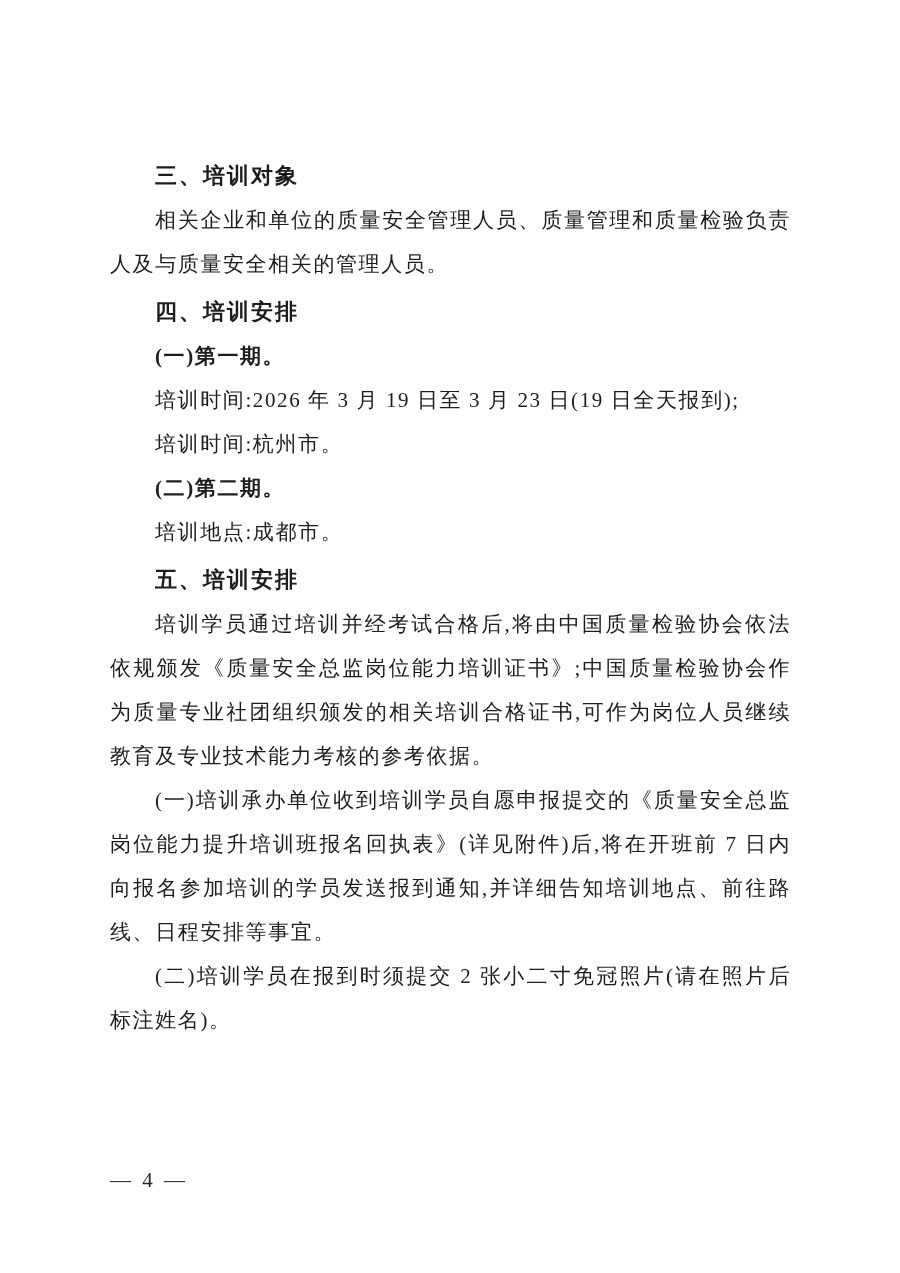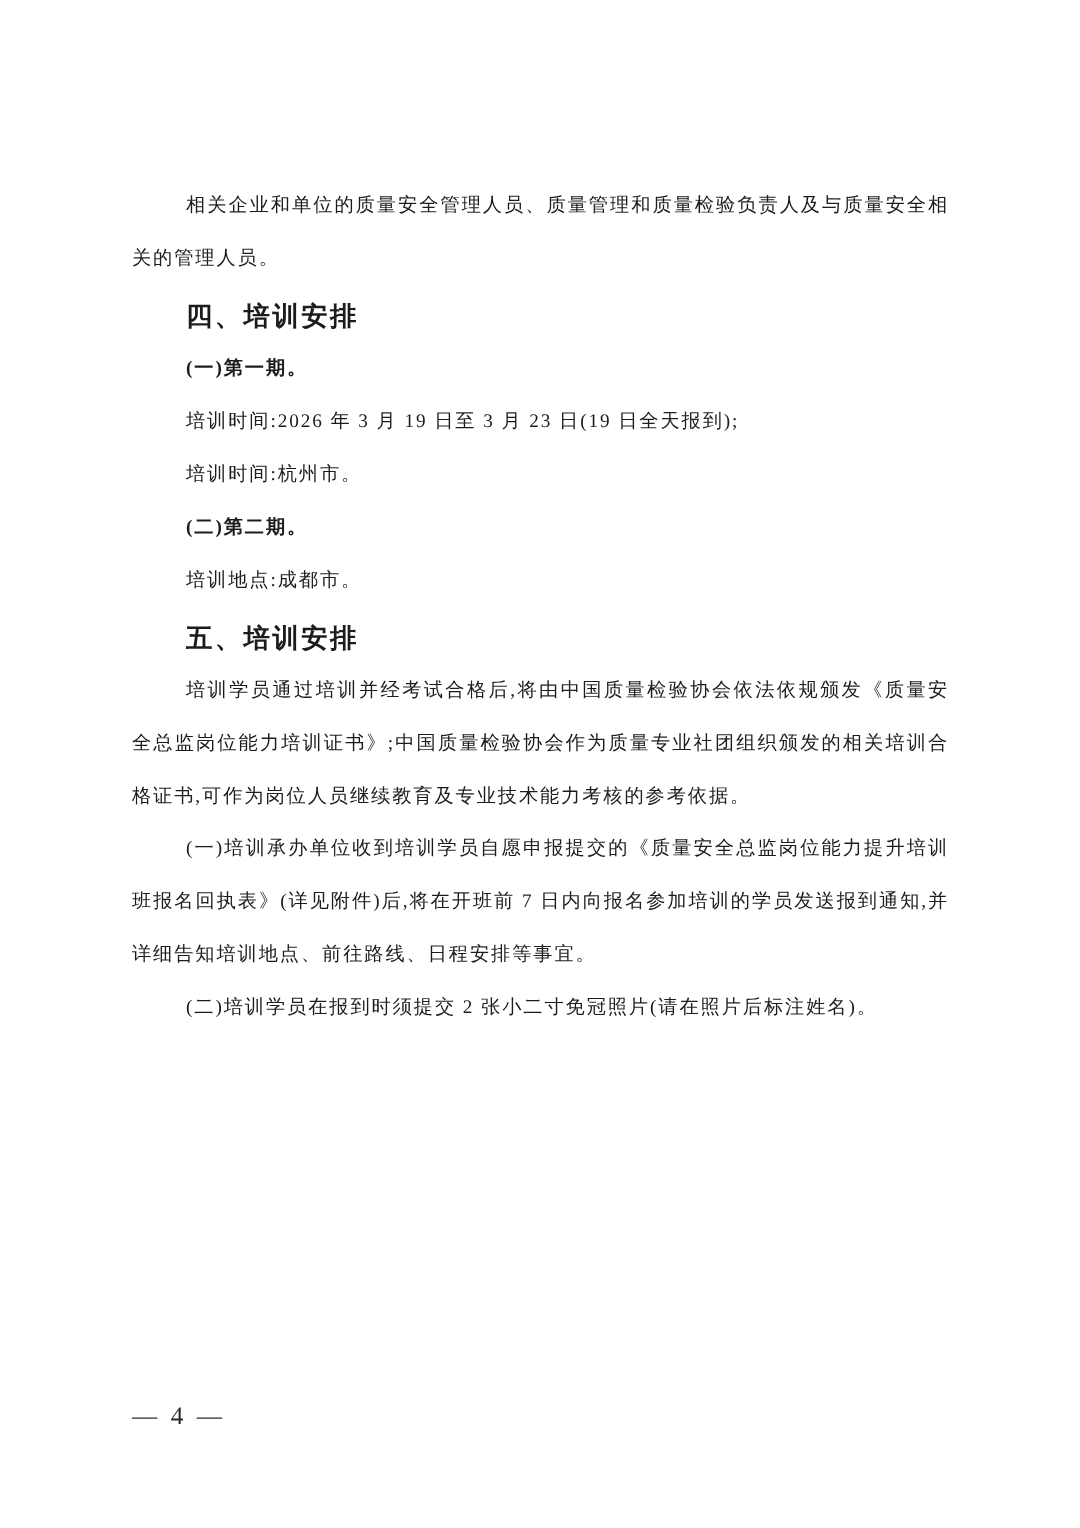--- a/index.html
+++ b/index.html
@@ -17,21 +17,21 @@
   }
   .content {
     position: absolute;
     left: 110px;
     top: 150px;
     width: 681px;
   }
   
   .para, .line, .subhead {
     font-family: "Liberation Serif", "DejaVu Serif", serif;
-    font-size: 16px;
+    font-size: 21px;
     line-height: 44px;
     letter-spacing: 1.6px;
     margin: 0;
     text-align: justify;
     text-align-last: left;
     text-indent: 45px;
   }
   .line {
     white-space: nowrap;
     text-align: center;
@@ -61,20 +61,21 @@
     letter-spacing: 3px;
     color: #2a2a2a;
   }
 </style>
 </head>
 <body>
 
 <div class="page">
   <main class="content">
 
+    <h2 class="heading">三、培训对象</h2>
     <p class="para">相关企业和单位的质量安全管理人员、质量管理和质量检验负责人及与质量安全相关的管理人员。</p>
 
     <h2 class="heading">四、培训安排</h2>
 
     <p class="subhead">(一)第一期。</p>
     <p class="line">培训时间:2026 年 3 月 19 日至 3 月 23 日(19 日全天报到);</p>
     <p class="line">培训时间:杭州市。</p>
 
     <p class="subhead">(二)第二期。</p>
     <p class="line">培训地点:成都市。</p>

